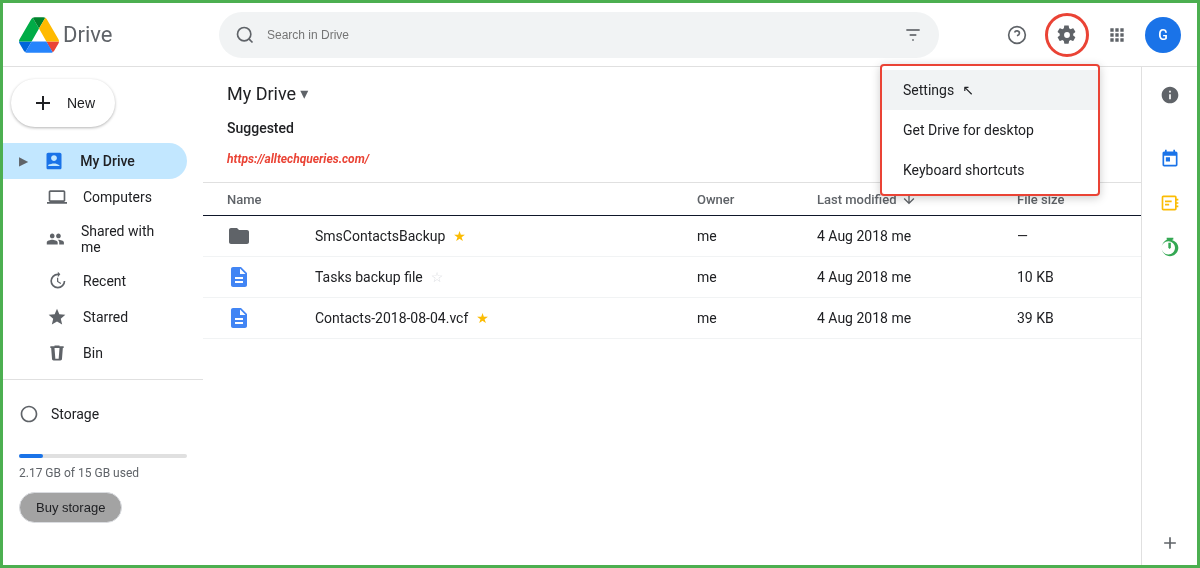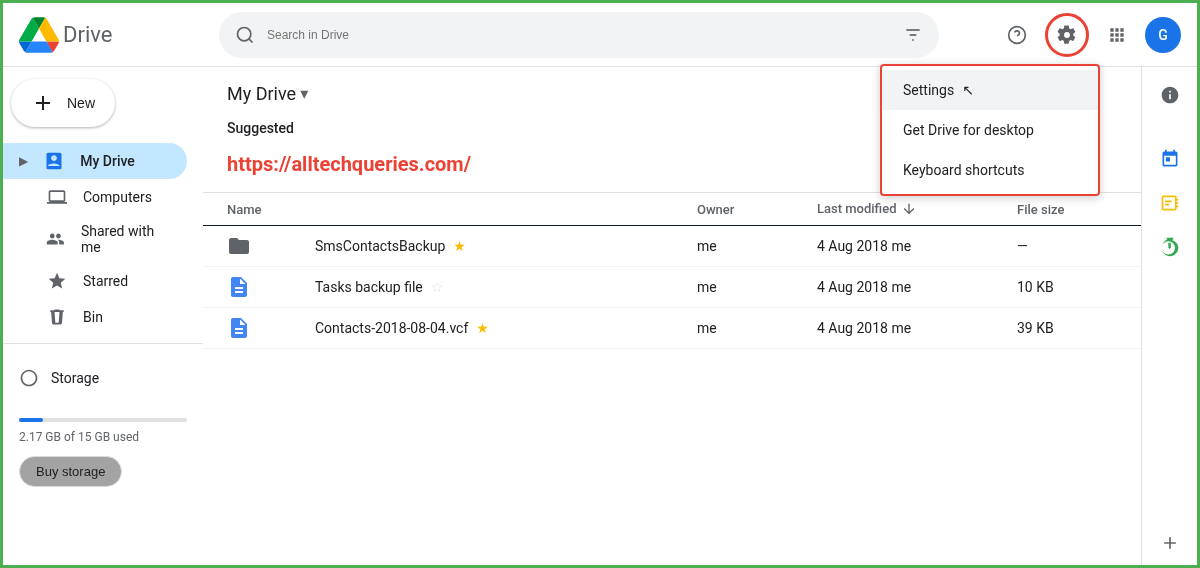--- a/index.html
+++ b/index.html
@@ -56,25 +56,25 @@
       border: 1px solid #dadce0; border-radius: 16px; padding: 7px 16px;
       font-size: 13px; cursor: pointer; background: #a3a3a3; color: #202124;
     }
 
     
     .main-content { flex: 1; overflow: hidden; display: flex; flex-direction: column; }
     .content-header { display: flex; align-items: center; padding: 16px 24px 8px; gap: 8px; }
     .breadcrumb-title { font-size: 18px; font-weight: 400; color: #202124; display: flex; align-items: center; gap: 4px; }
     .breadcrumb-arrow { color: #5f6368; font-size: 16px; }
     .suggested-label { font-size: 14px; font-weight: 500; color: #202124; padding: 8px 24px; }
-    .watermark-url { color: #ea4335; font-size: 20px; font-weight: bold; padding: 8px 24px 16px; }
+    .watermark-url { color: #ea4335; font-size: 12px; font-weight: bold; padding: 8px 24px 16px; font-style: italic; }
     .table-header { display: flex; align-items: center; padding: 8px 24px; border-bottom: 1px solid #0f172a; border-top: 1px solid #e0e0e0; }
     .col-name { flex: 1; font-size: 13px; color: #5f6368; font-weight: 500; }
     .col-owner { width: 120px; font-size: 13px; color: #5f6368; font-weight: 500; }
-    .col-modified { width: 200px; font-size: 13px; color: #5f6368; font-weight: 500; display: flex; align-items: flex-start; gap: 4px; }
+    .col-modified { width: 200px; font-size: 13px; color: #5f6368; font-weight: 500; display: flex; align-items: center; gap: 4px; }
     .col-size { width: 100px; font-size: 13px; color: #5f6368; font-weight: 500; }
     .file-row { display: flex; align-items: center; padding: 8px 24px; border-bottom: 1px solid #f1f3f4; cursor: pointer; }
     .file-icon { width: 24px; height: 24px; margin-right: 16px; flex-shrink: 0; }
     .file-name-area { display: flex; align-items: center; gap: 8px; flex: 1; margin-left: 48px; }
     .file-name { font-size: 14px; color: #202124; }
     .star-icon { color: #fbbc04; font-size: 14px; }
     .star-empty { color: #dadce0; font-size: 14px; }
     .owner { width: 120px; font-size: 14px; color: #202124; }
     .modified { width: 200px; font-size: 14px; color: #202124; }
     .filesize { width: 100px; font-size: 14px; color: #202124; }
@@ -181,20 +181,28 @@
     </div>
 
     <div class="nav-item">
       <span style="width:12px; display:inline-block;"></span>
       <svg width="20" height="20" viewBox="0 0 24 24" fill="#5f6368">
         <path d="M16 11c1.66 0 2.99-1.34 2.99-3S17.66 5 16 5c-1.66 0-3 1.34-3 3s1.34 3 3 3zm-8 0c1.66 0 2.99-1.34 2.99-3S9.66 5 8 5C6.34 5 5 6.34 5 8s1.34 3 3 3zm0 2c-2.33 0-7 1.17-7 3.5V19h14v-2.5c0-2.33-4.67-3.5-7-3.5zm8 0c-.29 0-.62.02-.97.05 1.16.84 1.97 1.97 1.97 3.45V19h6v-2.5c0-2.33-4.67-3.5-7-3.5z"></path>
       </svg>
       <span>Shared with me</span>
     </div>
 
+    <div class="nav-item">
+      <span style="width:12px; display:inline-block;"></span>
+      <svg width="20" height="20" viewBox="0 0 24 24" fill="#5f6368">
+        <path d="M13 3a9 9 0 1 0 9 9h-2a7 7 0 1 1-7-7v2.36L16 4l-3-3v2z"></path>
+        <path d="M12 8v5l4.25 2.53.77-1.28-3.52-2.09V8z"></path>
+      </svg>
+      <span>Recent</span>
+    </div>
 
     <div class="nav-item">
       <span style="width:12px; display:inline-block;"></span>
       <svg width="20" height="20" viewBox="0 0 24 24" fill="#5f6368">
         <path d="M12 17.27L18.18 21l-1.64-7.03L22 9.24l-7.19-.62L12 2 9.19 8.62 2 9.24l5.46 4.73L5.82 21 12 17.27z"></path>
       </svg>
       <span>Starred</span>
     </div>
 
     <div class="nav-item">

